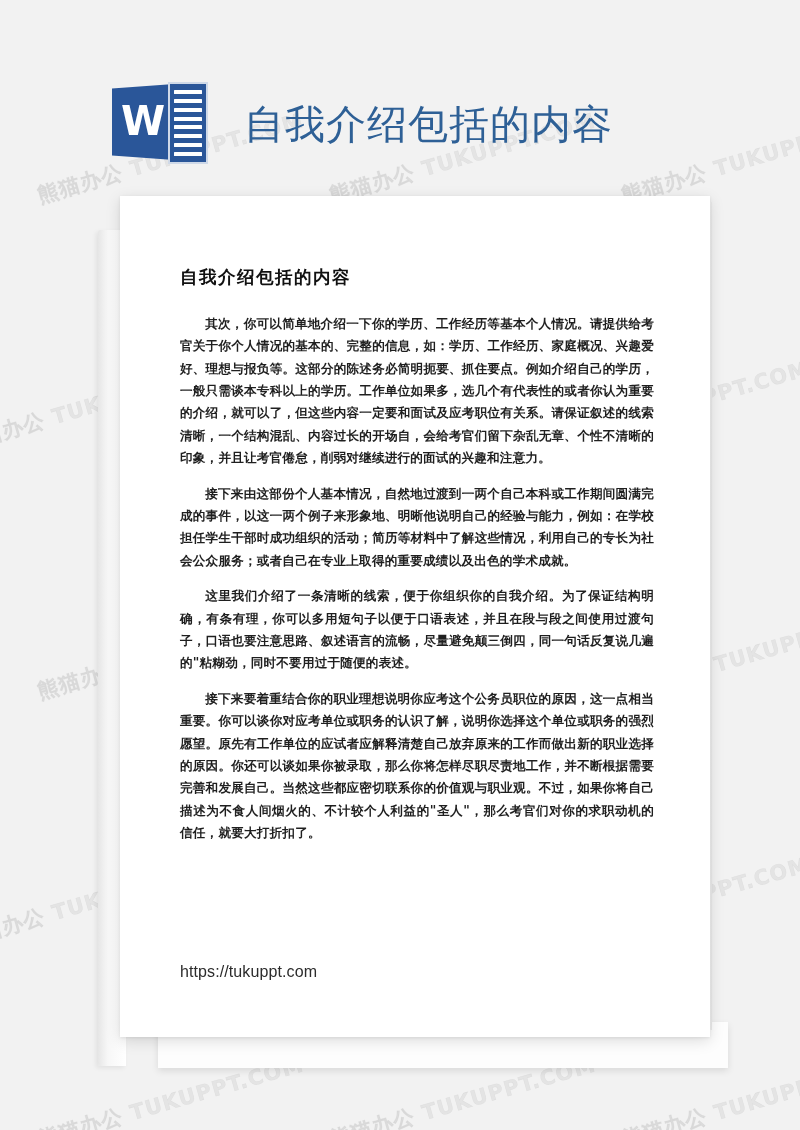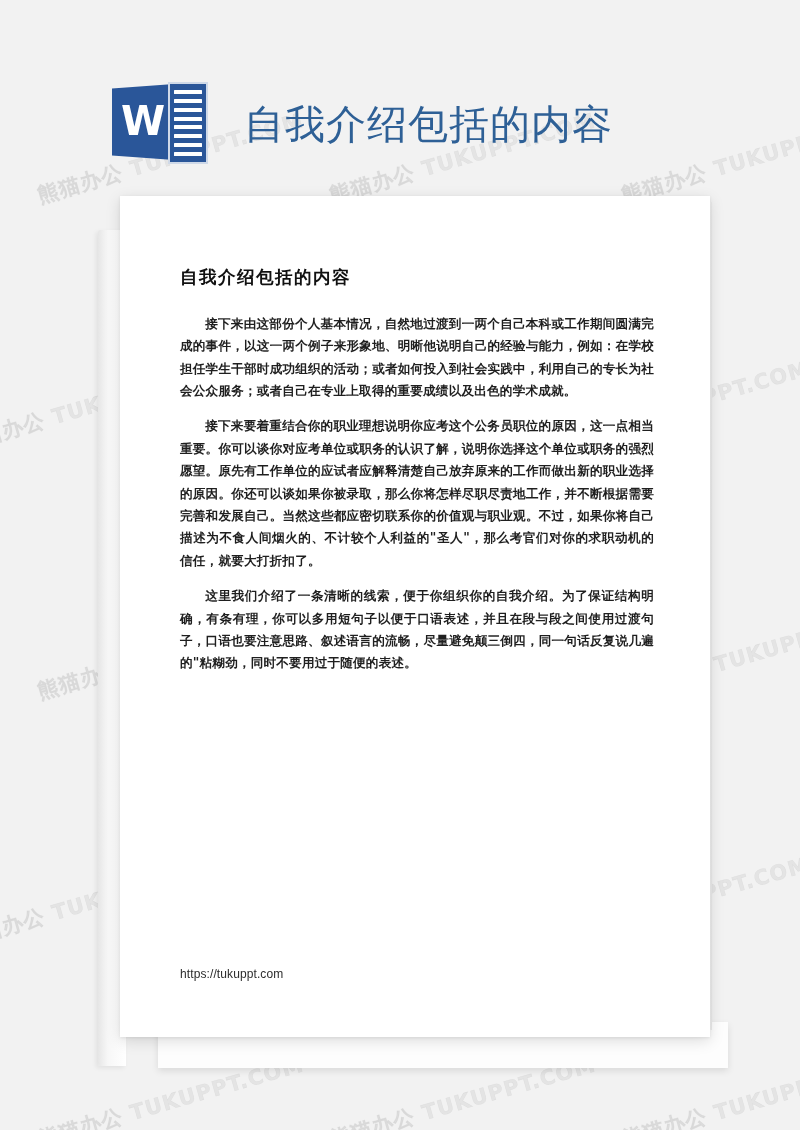--- a/index.html
+++ b/index.html
@@ -193,21 +193,21 @@
     letter-spacing: 0.2px;
     color: #1f1f1f;
     font-weight: 600;
   }
 
   #doc-footer-url {
     position: absolute;
     left: 60px;
     bottom: 56px;
     font-family: "Liberation Sans", sans-serif;
-    font-size: 12px;
+    font-size: 16px;
     color: #2c2c2c;
     letter-spacing: 0.1px;
   }
 </style>
 </head>
 <body>
 
 <div id="watermark-layer">
   <div class="wm" style="left:38px; top:182px;">熊猫办公 TUKUPPT.COM</div>
   <div class="wm" style="left:330px; top:182px;">熊猫办公 TUKUPPT.COM</div>
@@ -252,20 +252,21 @@
 
   <div class="sheet" id="sheet-back-left"></div>
   <div class="sheet" id="sheet-back-bottom"></div>
   <div class="sheet" id="sheet-edge-right"></div>
 
   <div class="sheet" id="sheet-main">
     <div id="doc-body">
 
       <div id="doc-title">自我介绍包括的内容</div>
 
-      <p class="doc-p">接下来由这部份个人基本情况，自然地过渡到一两个自己本科或工作期间圆满完成的事件，以这一两个例子来形象地、明晰他说明自己的经验与能力，例如：在学校担任学生干部时成功组织的活动；或者如何投入到社会实践中，利用自己的专长为社会公众服务；或者自己在专业上取得的重要成绩以及出色的学术成就。</p>
+      <p class="doc-p">其次，你可以简单地介绍一下你的学历、工作经历等基本个人情况。请提供给考官关于你个人情况的基本的、完整的信息，如：学历、工作经历、家庭概况、兴趣爱好、理想与报负等。这部分的陈述务必简明扼要、抓住要点。例如介绍自己的学历，一般只需谈本专科以上的学历。工作单位如果多，选几个有代表性的或者你认为重要的介绍，就可以了，但这些内容一定要和面试及应考职位有关系。请保证叙述的线索清晰，一个结构混乱、内容过长的开场自，会给考官们留下杂乱无章、个性不清晰的印象，并且让考官倦怠，削弱对继续进行的面试的兴趣和注意力。</p>
+      <p class="doc-p">接下来由这部份个人基本情况，自然地过渡到一两个自己本科或工作期间圆满完成的事件，以这一两个例子来形象地、明晰他说明自己的经验与能力，例如：在学校担任学生干部时成功组织的活动；简历等材料中了解这些情况，利用自己的专长为社会公众服务；或者自己在专业上取得的重要成绩以及出色的学术成就。</p>
+      <p class="doc-p">这里我们介绍了一条清晰的线索，便于你组织你的自我介绍。为了保证结构明确，有条有理，你可以多用短句子以便于口语表述，并且在段与段之间使用过渡句子，口语也要注意思路、叙述语言的流畅，尽量避免颠三倒四，同一句话反复说几遍的"粘糊劲，同时不要用过于随便的表述。</p>
       <p class="doc-p">接下来要着重结合你的职业理想说明你应考这个公务员职位的原因，这一点相当重要。你可以谈你对应考单位或职务的认识了解，说明你选择这个单位或职务的强烈愿望。原先有工作单位的应试者应解释清楚自己放弃原来的工作而做出新的职业选择的原因。你还可以谈如果你被录取，那么你将怎样尽职尽责地工作，并不断根据需要完善和发展自己。当然这些都应密切联系你的价值观与职业观。不过，如果你将自己描述为不食人间烟火的、不计较个人利益的"圣人"，那么考官们对你的求职动机的信任，就要大打折扣了。</p>
-      <p class="doc-p">这里我们介绍了一条清晰的线索，便于你组织你的自我介绍。为了保证结构明确，有条有理，你可以多用短句子以便于口语表述，并且在段与段之间使用过渡句子，口语也要注意思路、叙述语言的流畅，尽量避免颠三倒四，同一句话反复说几遍的"粘糊劲，同时不要用过于随便的表述。</p>
 
       <div id="doc-footer-url">https://tukuppt.com</div>
     </div>
   </div>
 </div>
 
 </body></html>

